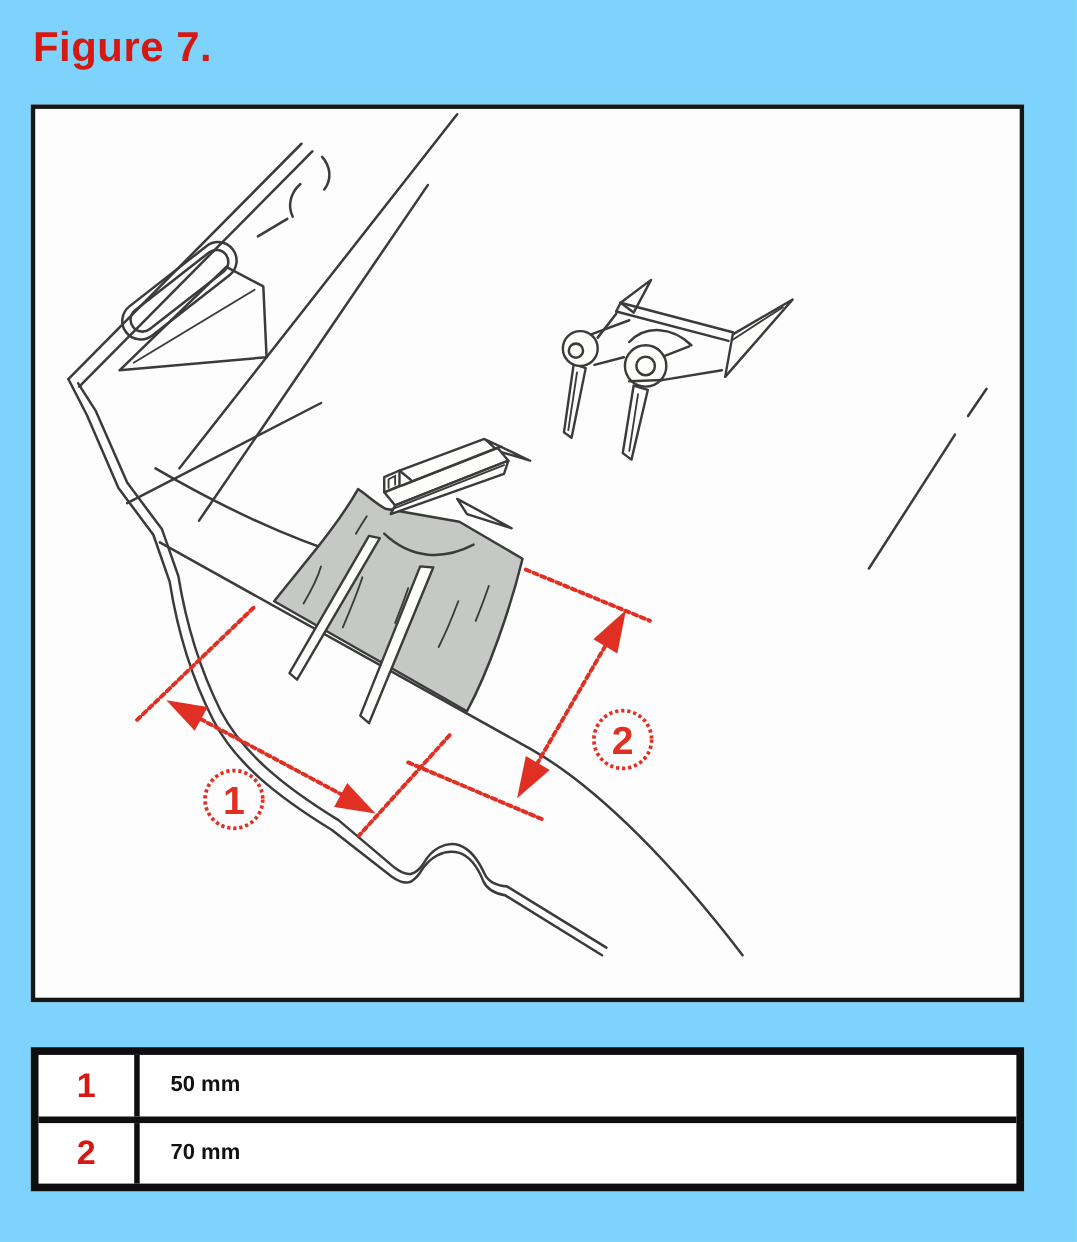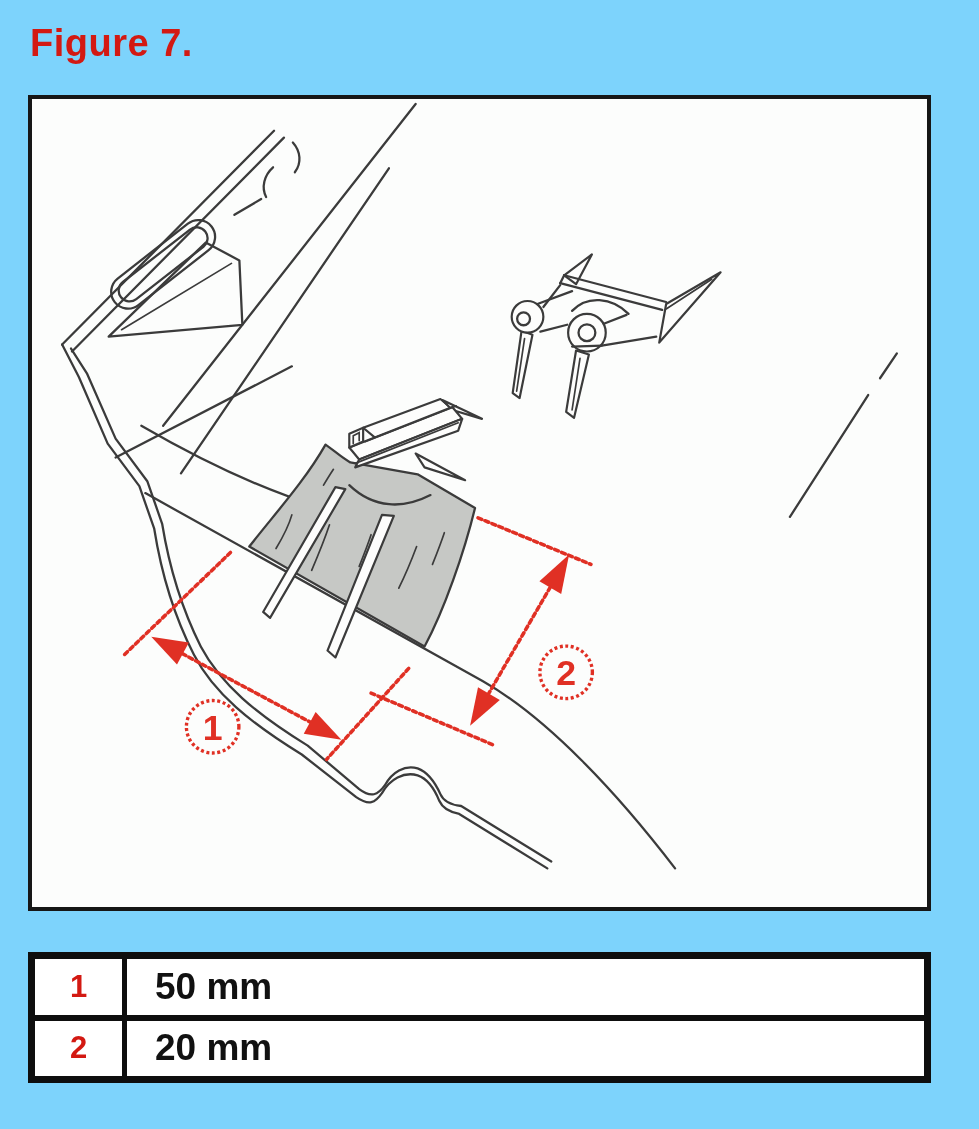--- a/index.html
+++ b/index.html
@@ -28,21 +28,21 @@
   .callout-num{fill:var(--callout-red);font-family:"Liberation Sans","DejaVu Sans",sans-serif;
     font-size:36px;font-weight:bold;text-anchor:middle;}
   .ref-table{position:absolute;left:28px;top:952px;width:903px;height:131px;
     border:7px solid var(--border-black);background:#ffffff;display:flex;flex-direction:column;}
   .ref-row{flex:1;display:flex;align-items:stretch;}
   .ref-row + .ref-row{border-top:6px solid var(--border-black);}
   .ref-cell{width:92px;border-right:5px solid var(--border-black);display:flex;
     align-items:center;justify-content:center;color:var(--accent-red);
     font-weight:bold;font-size:31px;}
   .val-cell{flex:1;display:flex;align-items:center;padding-left:28px;color:#111111;
-    font-weight:bold;font-size:37px;}
+    font-weight:bold;font-size:20px;}
 </style>
 </head>
 <body>
 
 <div class="page">
 
   <div class="fig-title">Figure 7.</div>
 
   <div class="fig-box">
     <svg viewBox="0 0 903 816">
@@ -155,17 +155,17 @@
     </svg>
   </div>
 
   <div class="ref-table">
     <div class="ref-row">
       <div class="ref-cell">1</div>
       <div class="val-cell">50 mm</div>
     </div>
     <div class="ref-row">
       <div class="ref-cell">2</div>
-      <div class="val-cell">20 mm</div>
+      <div class="val-cell">70 mm</div>
     </div>
   </div>
 
 </div>
 
 </body></html>

